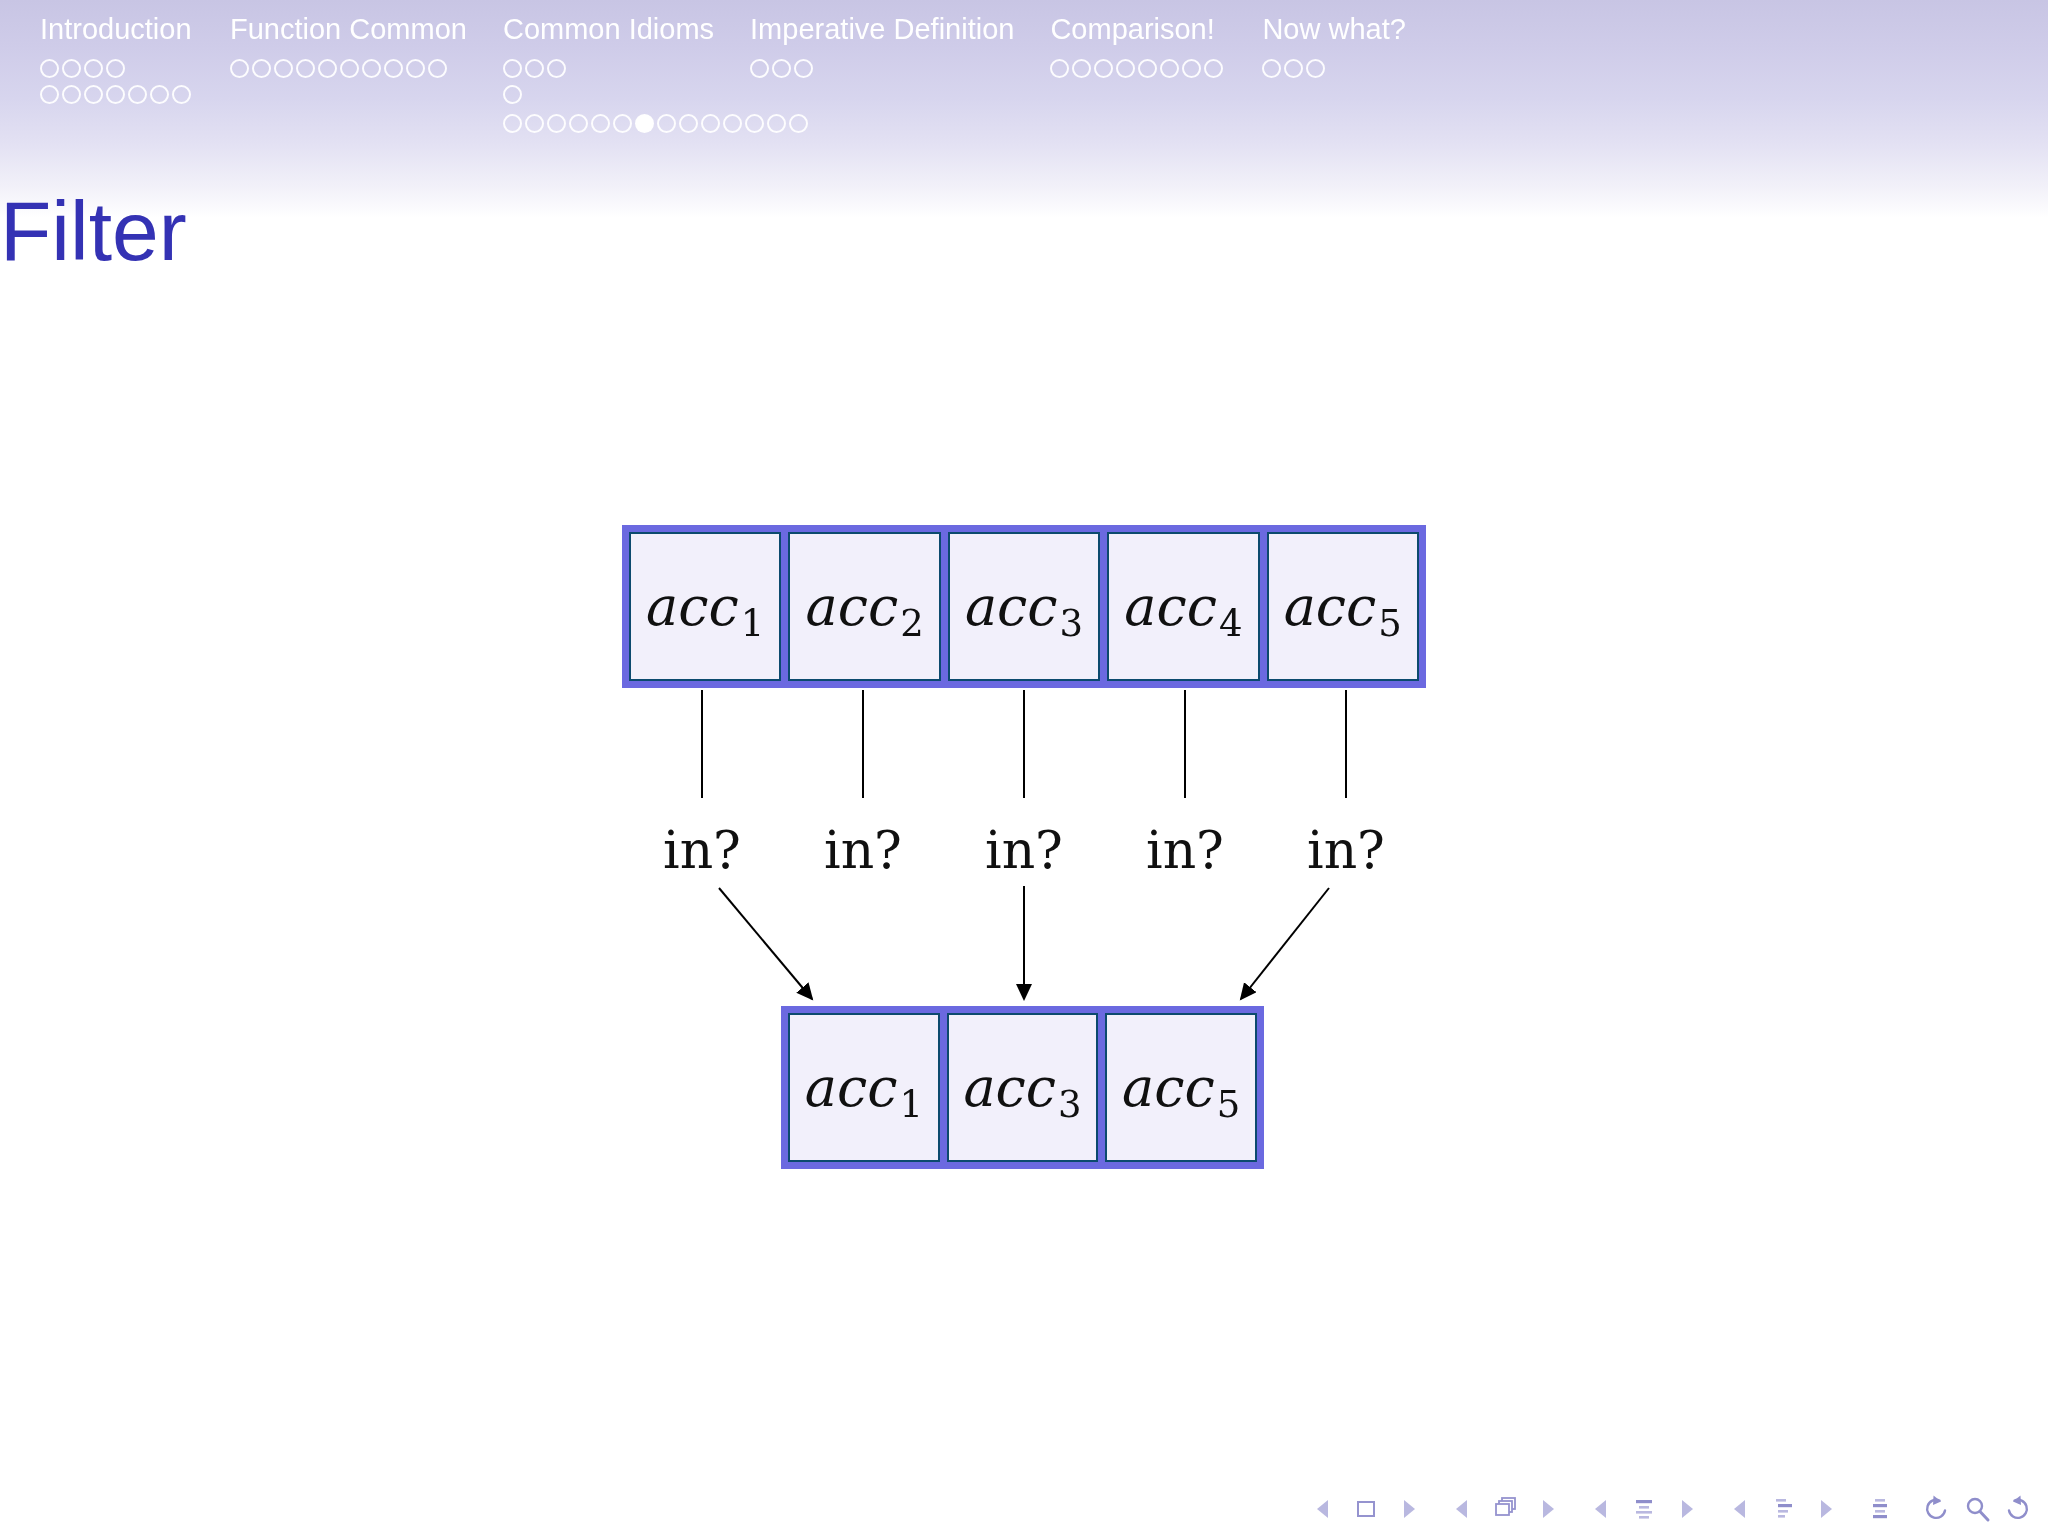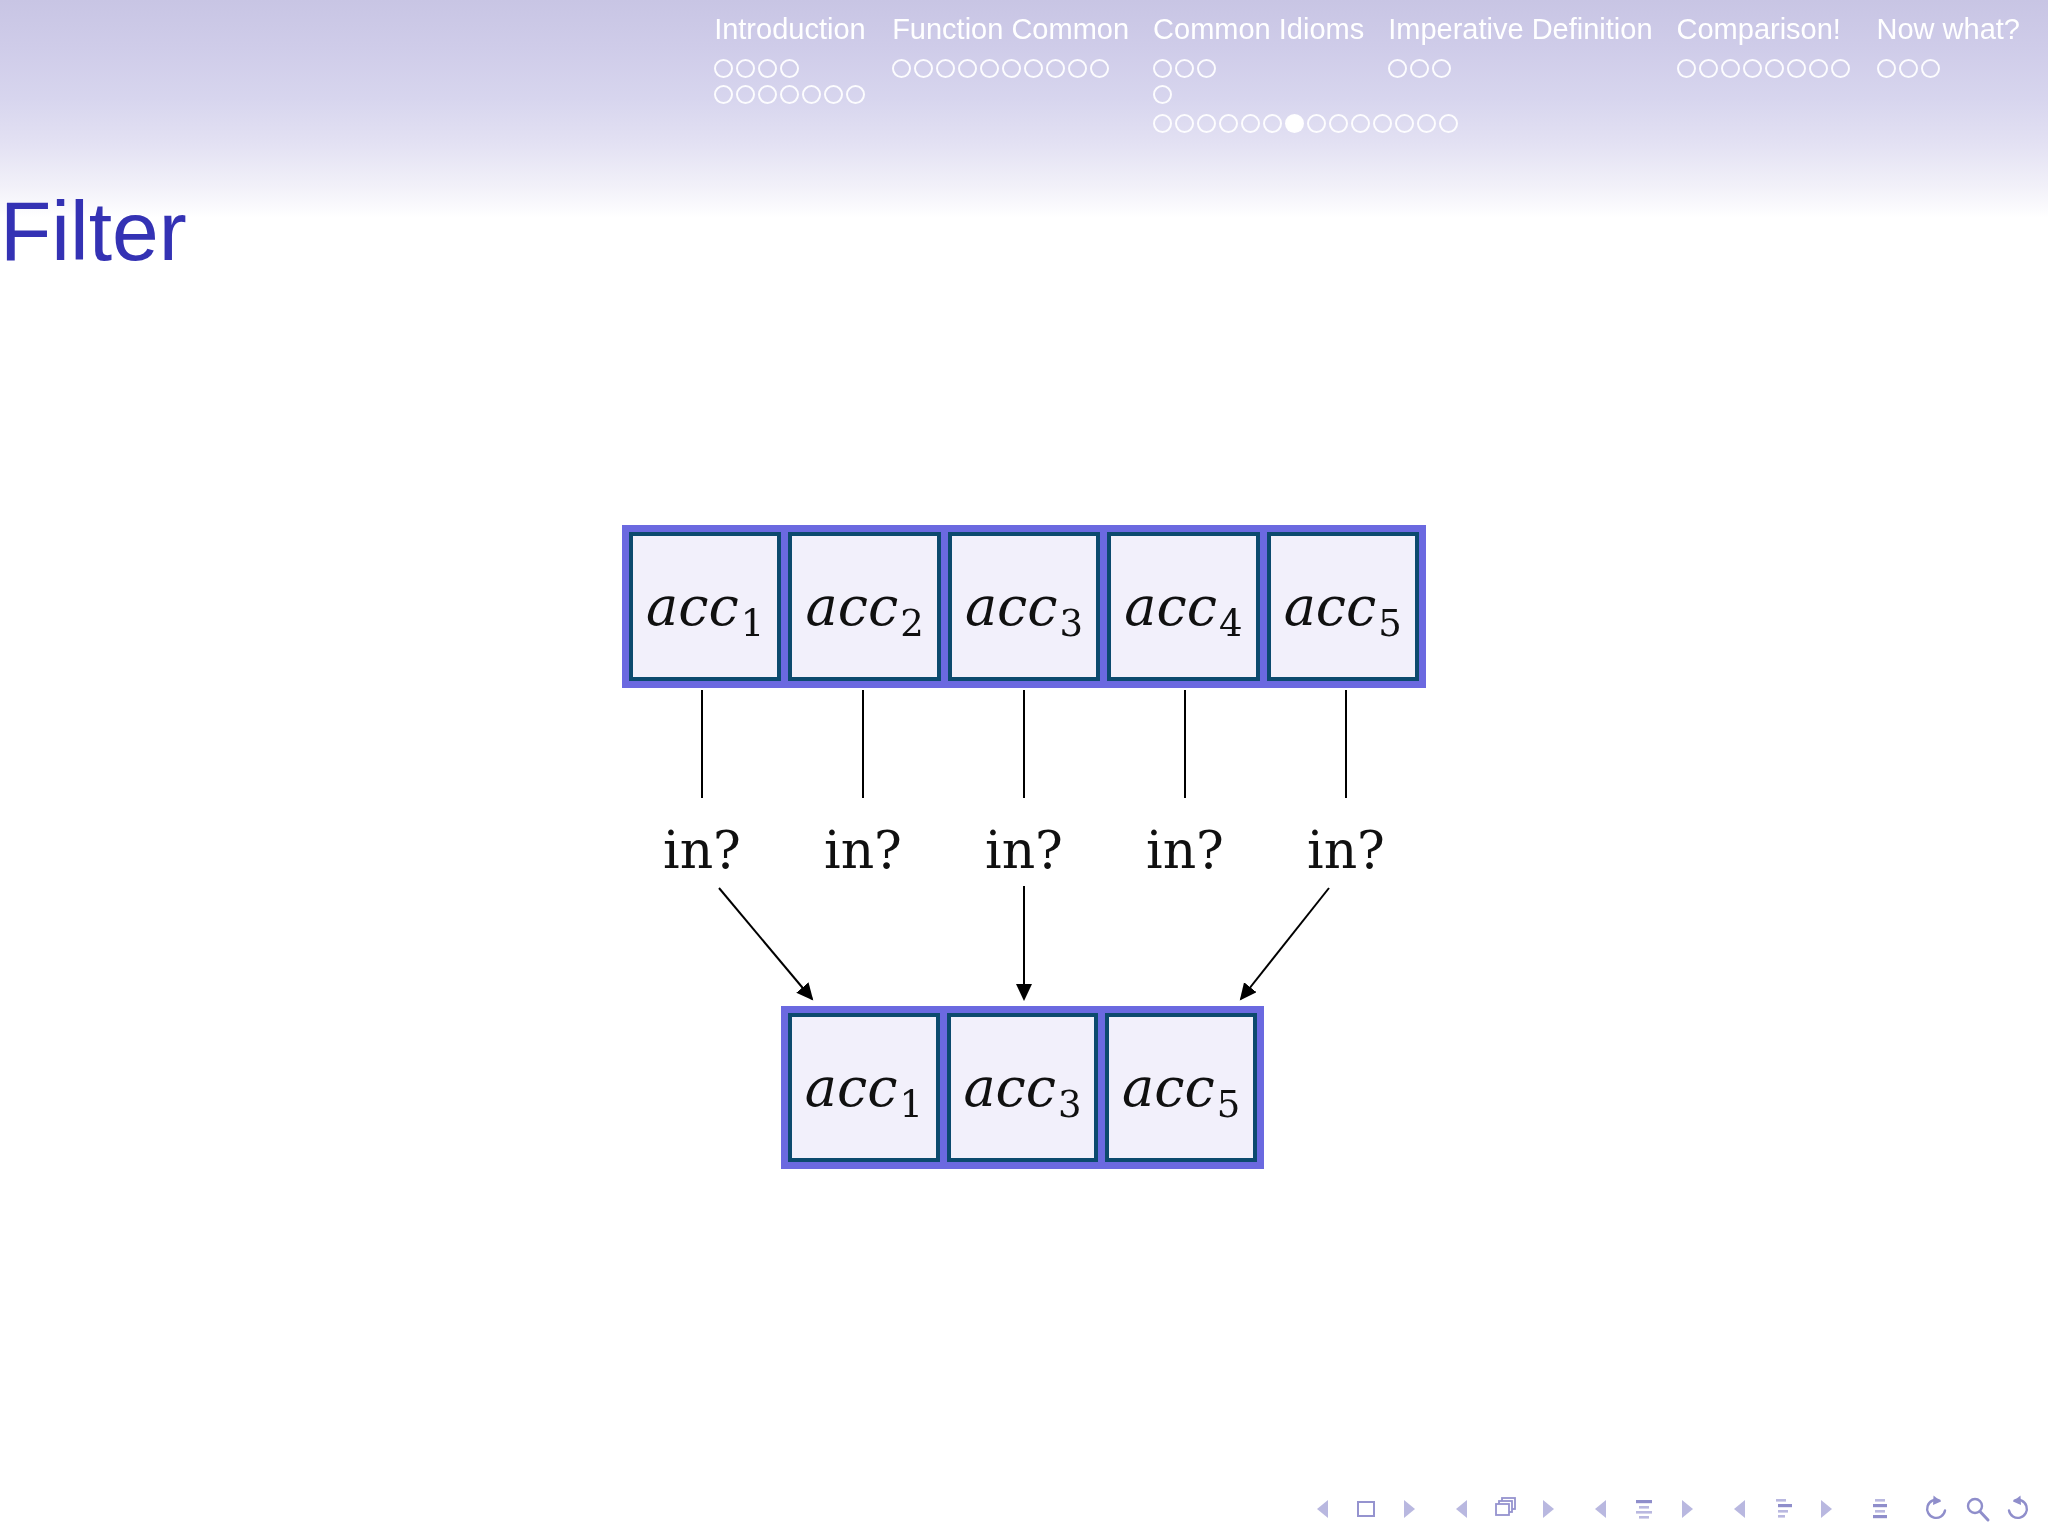--- a/index.html
+++ b/index.html
@@ -1,41 +1,41 @@
 <!DOCTYPE html>
 <html style="--accent_border: #6b69e0; --cell_fill: #f2f0fb; --title_color: #3432b4; --header_gradient_top: #c8c5e4; --nav_text: #ffffff; --icon_primary: #9593cf; --icon_light: #b9b8e0; --icon_dark: #8f8ecb; --connector: #000000;"><head>
 <meta charset="utf-8">
 <style>
   html,body{margin:0;padding:0;background:#fff;}
   .slide{position:relative;width:2048px;height:1536px;overflow:hidden;background:#fff;
          font-family:"Liberation Sans",sans-serif;}
 
   
   .nav-header{position:absolute;left:0;top:0;width:100%;height:218px;box-sizing:border-box;
-    padding:13px 28px 0 40px;display:flex;justify-content:flex-end;gap:24px;
+    padding:13px 40px 0 40px;display:flex;justify-content:flex-start;gap:36px;
     background:linear-gradient(180deg,var(--header_gradient_top) 0%,#cfcce9 22%,#d7d5ee 45%,
                #e3e1f3 66%,#f2f1f9 86%,#ffffff 100%);}
   .nav-section{position:relative;flex:0 0 auto;}
   .nav-title{color:var(--nav_text);font-size:29px;line-height:32px;margin-bottom:14px;white-space:nowrap;}
   .dot-row{height:21px;margin-bottom:5px;white-space:nowrap;line-height:0;}
   .dot-row.overflow{position:absolute;left:0;top:101px;width:max-content;}
   .dot{display:inline-block;width:15px;height:15px;border:2.5px solid rgba(255,255,255,.92);
        border-radius:50%;margin-right:3px;box-sizing:content-box;}
   .dot.filled{background:#fff;}
 
   
   .slide-title{position:absolute;left:0;top:186px;width:100%;text-align:left;
     font-size:84px;line-height:90px;color:var(--title_color);font-weight:400;}
 
   
   .array{position:absolute;display:grid;box-sizing:border-box;background:var(--accent_border);
          padding:7px;gap:7px;}
   #top-array{left:622px;top:525px;width:804px;height:163px;grid-template-columns:repeat(5,1fr);}
   #bottom-array{left:781px;top:1006px;width:483px;height:163px;grid-template-columns:repeat(3,1fr);}
-  .cell{background:var(--cell_fill);border:4px solid #0c4a6e;display:flex;align-items:center;
+  .cell{background:var(--cell_fill);border:2px solid #0c4a6e;display:flex;align-items:center;
         justify-content:center;font-family:"DejaVu Serif",serif;font-style:italic;
         font-size:54px;color:#101010;}
   .cell .sub{font-style:normal;font-size:37px;line-height:0;align-self:center;
              transform:translateY(17px);margin-left:2px;}
   .pred{position:absolute;transform:translateX(-50%);top:820px;
         font-family:"DejaVu Serif",serif;font-size:52px;color:#101010;
         white-space:nowrap;}
   .overlay{position:absolute;left:0;top:0;pointer-events:none;}
 
   

